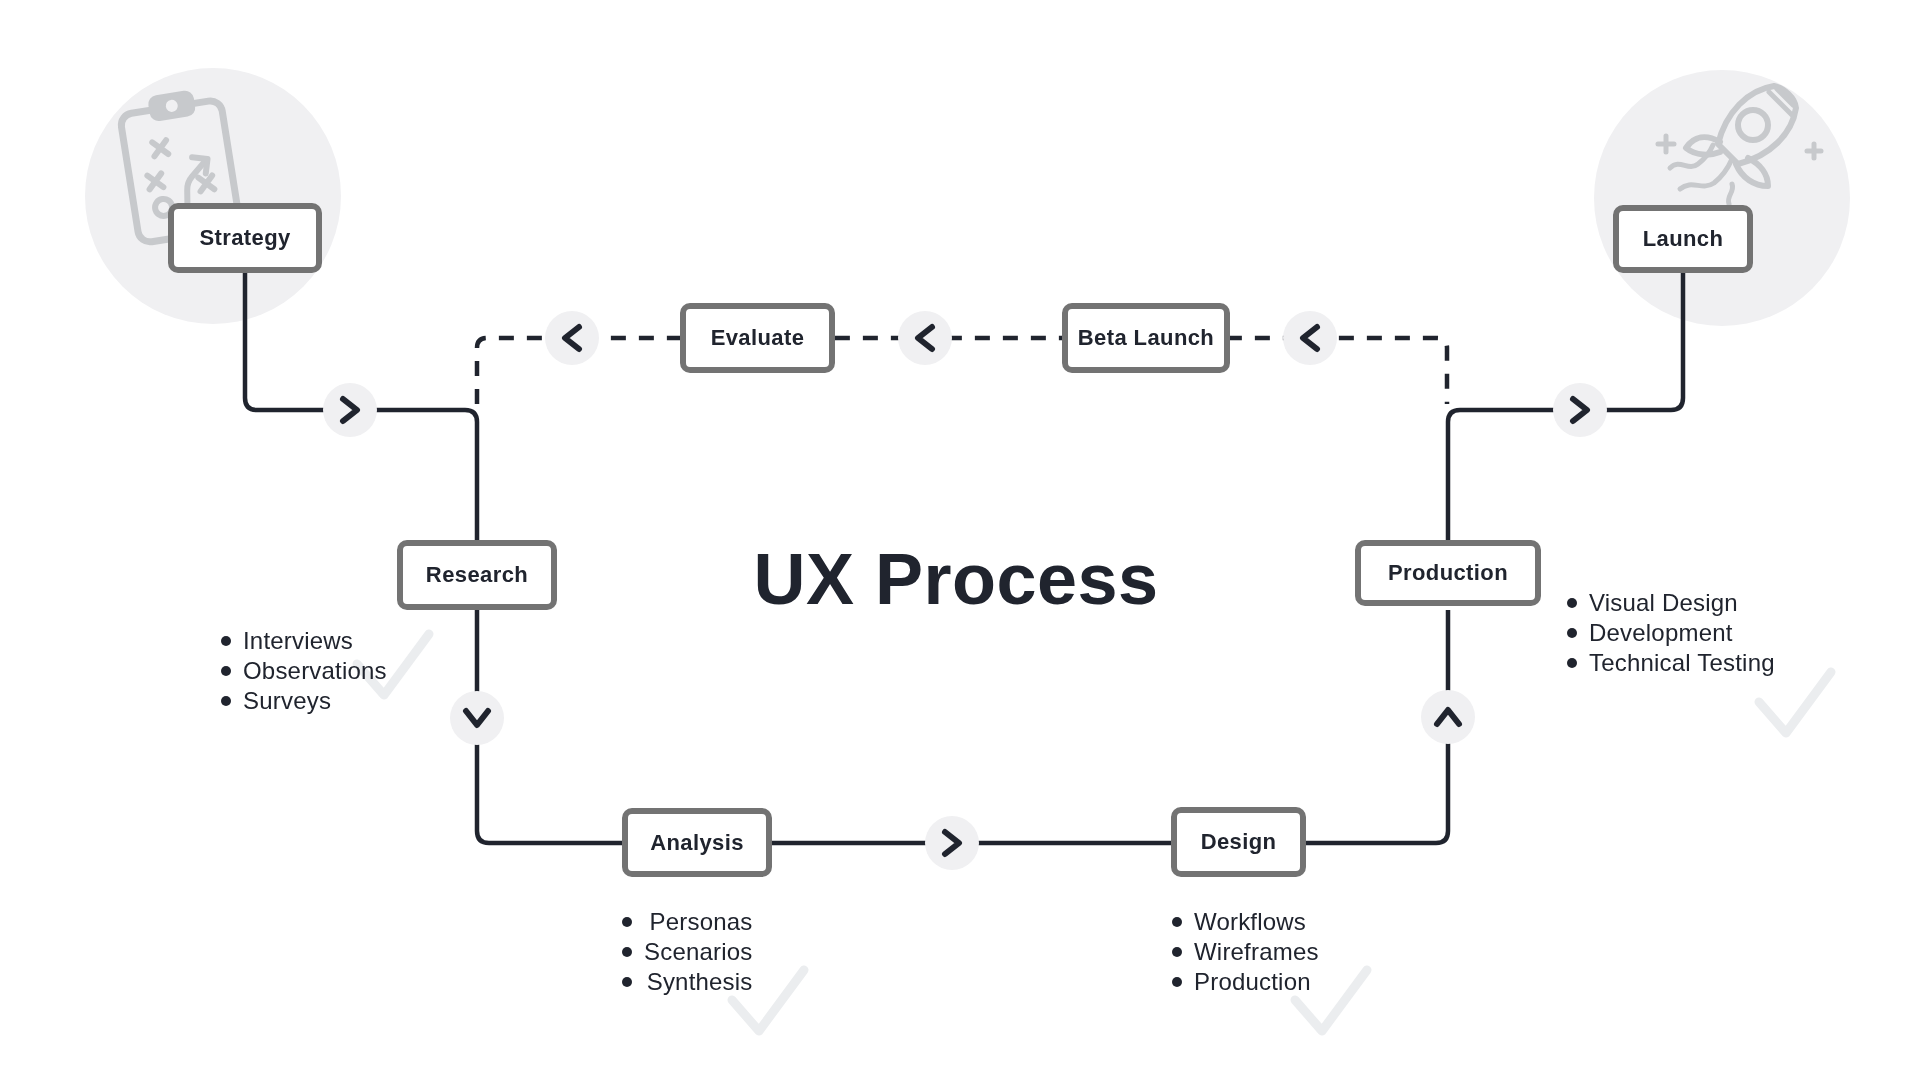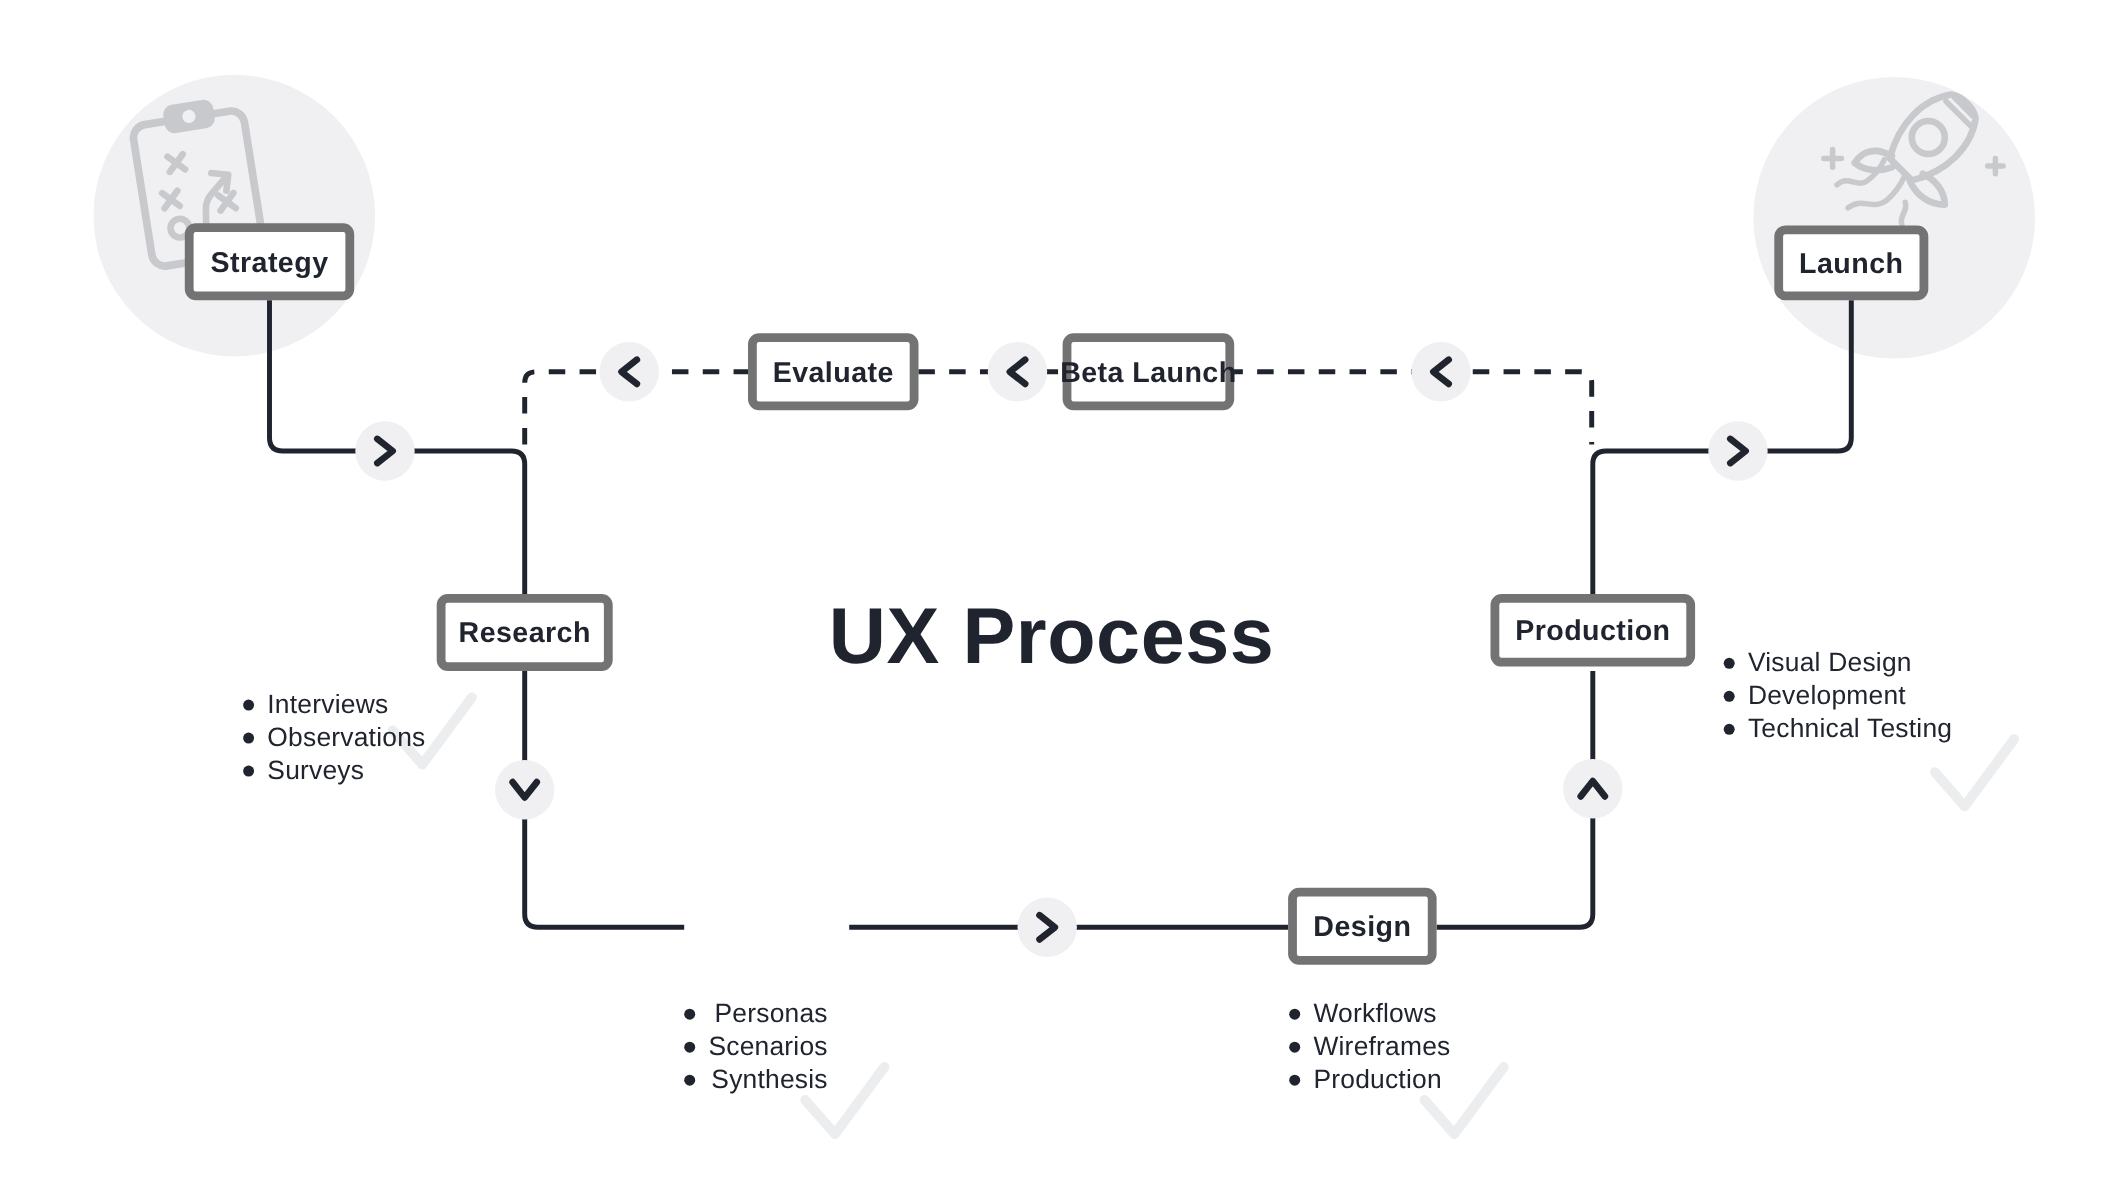--- a/index.html
+++ b/index.html
@@ -3,27 +3,27 @@
 <meta charset="utf-8">
 <style>
   html,body{margin:0;padding:0;background:#fff;}
   .canvas{position:relative;width:1920px;height:1080px;background:#FFFFFF;overflow:hidden;
           font-family:"Liberation Sans","DejaVu Sans",sans-serif;color:#20242E;}
   .bg-circle{position:absolute;width:256px;height:256px;border-radius:50%;background:#F0F0F2;z-index:0;}
   .bg-circle.left{left:85px;top:68px;}
   .bg-circle.right{left:1594px;top:70px;}
   .icon-svg{position:absolute;z-index:1;}
   svg.connectors{position:absolute;left:0;top:0;width:1920px;height:1080px;z-index:2;}
-  .node{position:absolute;box-sizing:border-box;border:8px solid #737373;border-radius:10px;background:#FFFFFF;
-        display:flex;align-items:center;justify-content:center;font-size:26px;font-weight:700;
+  .node{position:absolute;box-sizing:border-box;border:6px solid #737373;border-radius:10px;background:#FFFFFF;
+        display:flex;align-items:center;justify-content:center;font-size:22px;font-weight:700;
         letter-spacing:0.4px;z-index:3;white-space:nowrap;}
   .node.strategy{left:168px;top:203px;width:154px;height:70px;}
   .node.launch{left:1613px;top:205px;width:140px;height:68px;}
   .node.evaluate{left:680px;top:303px;width:155px;height:70px;}
-  .node.beta{left:966px;top:303px;width:156px;height:70px;}
+  .node.beta{left:1062px;top:303px;width:168px;height:70px;}
   .node.research{left:397px;top:540px;width:160px;height:70px;}
   .node.production{left:1355px;top:540px;width:186px;height:66px;}
   .node.analysis{left:622px;top:808px;width:150px;height:69px;}
   .node.design{left:1171px;top:807px;width:135px;height:70px;}
   .title{position:absolute;left:656px;top:538px;width:600px;text-align:center;
          font-size:72px;font-weight:800;letter-spacing:0.5px;color:#20242E;z-index:3;}
   ul.list{position:absolute;margin:0;padding:0;list-style:none;font-size:24px;line-height:30px;
           letter-spacing:0.2px;z-index:3;}
   ul.list li{position:relative;padding-left:23px;white-space:nowrap;}
   ul.list li::before{content:"";position:absolute;left:1px;top:10px;width:10px;height:10px;border-radius:50%;background:#20242E;}
@@ -134,20 +134,21 @@
   </svg>
 
   <div class="title">UX Process</div>
 
   <div class="node strategy">Strategy</div>
   <div class="node launch">Launch</div>
   <div class="node evaluate">Evaluate</div>
   <div class="node beta">Beta Launch</div>
   <div class="node research">Research</div>
   <div class="node production">Production</div>
+  <div class="node analysis">Analysis</div>
   <div class="node design">Design</div>
 
   <ul class="list research">
     <li>Interviews</li>
     <li>Observations</li>
     <li>Surveys</li>
   </ul>
   <ul class="list production">
     <li>Visual Design</li>
     <li>Development</li>

